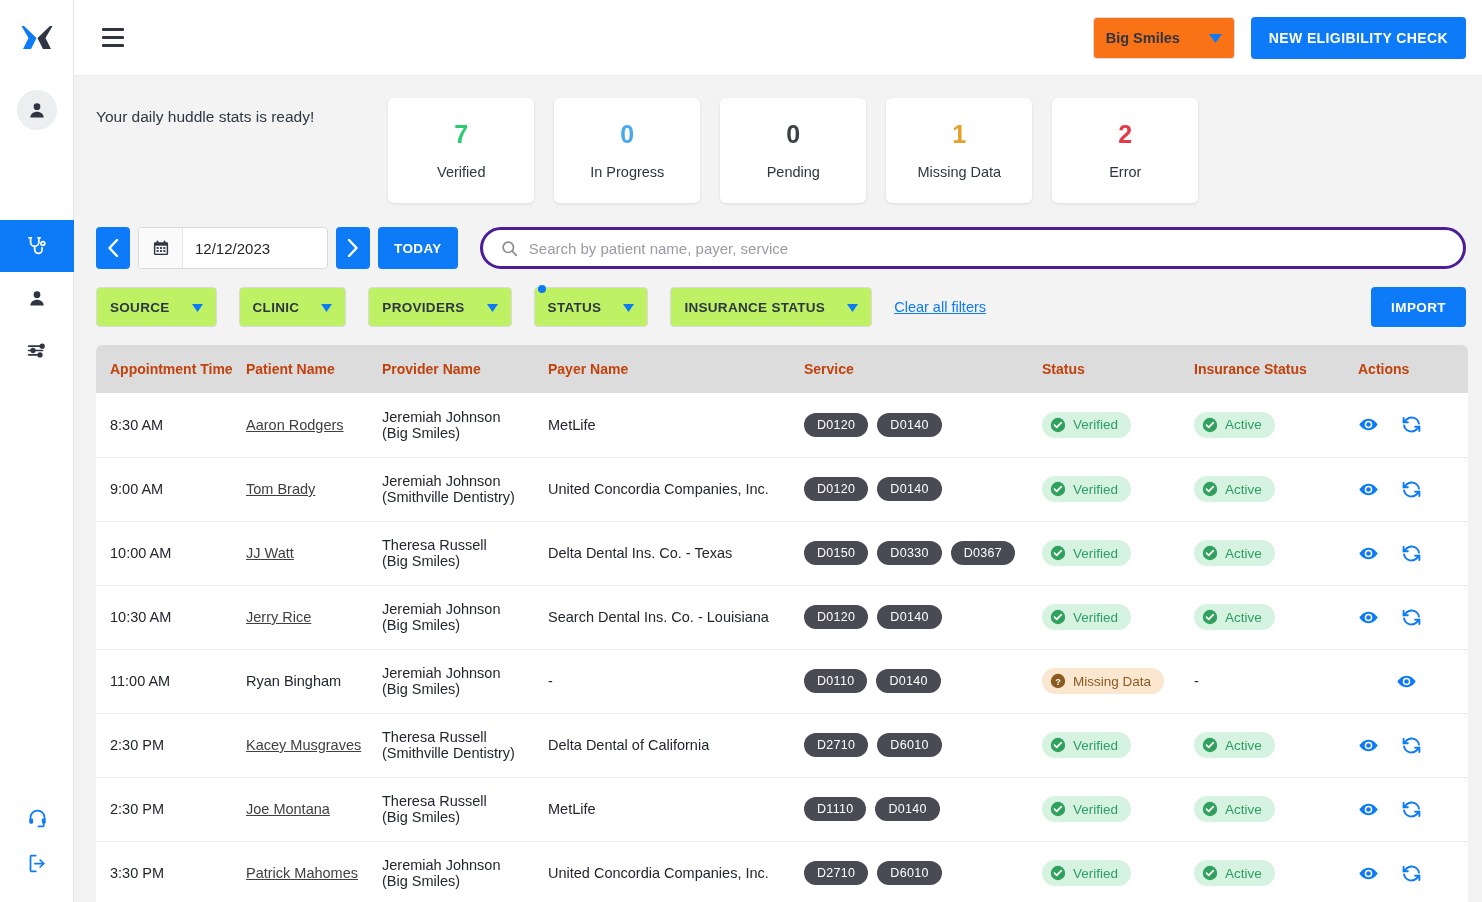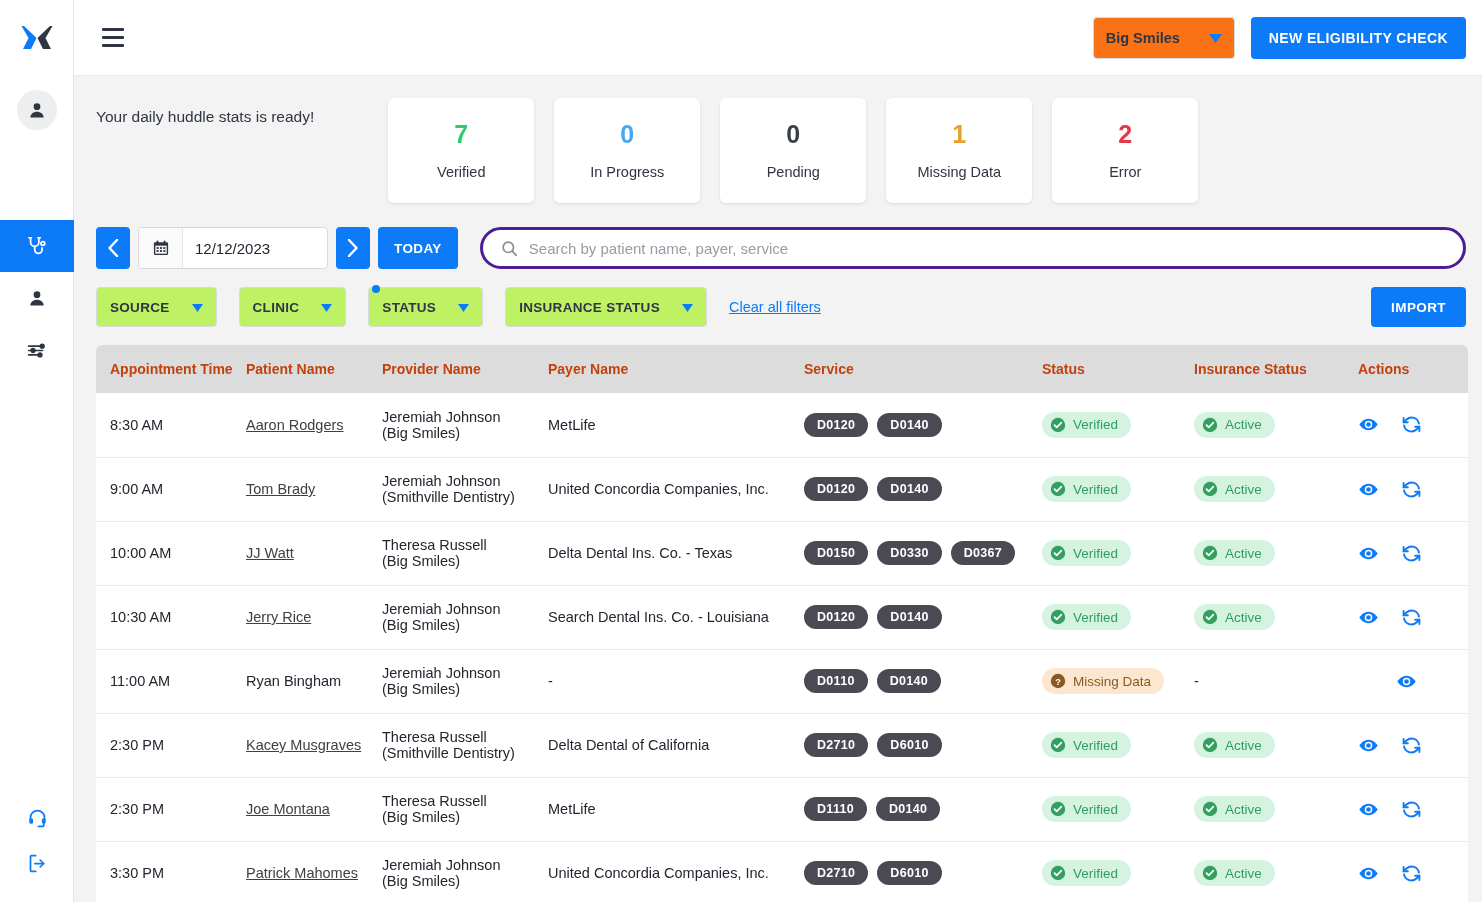--- a/index.html
+++ b/index.html
@@ -141,21 +141,21 @@
   .c-payer  { width: 256px; }
   .c-serv   { width: 238px; }
   .c-status { width: 152px; }
   .c-ins    { width: 164px; }
   .c-act    { width: 110px; }
 
   .patient-link { color: #404040; text-decoration: underline; cursor: pointer; }
   .prov-line2 { display: block; }
   .code-row { display: flex; gap: 9px; }
   .code-pill {
-    background: #4a4a55; color: #fff; font-size: 12.5px; font-weight: 700;
+    background: #4a4a55; color: #fff; font-size: 12.5px; font-weight: 400;
     border-radius: 12px; padding: 5px 13px; letter-spacing: .3px;
   }
   .badge {
     display: inline-flex; align-items: center; gap: 7px; border-radius: 13px;
     padding: 5px 13px 5px 8px; font-size: 13.5px;
   }
   .badge.green { background: #d5f3e0; color: #2e9e62; }
   .badge.amber { background: #fbe6cf; color: #8a5a21; }
   .ic-circle { width: 16px; height: 16px; flex: 0 0 16px; }
   .actions { display: flex; align-items: center; gap: 22px; }
@@ -327,20 +327,28 @@
         <div class="filter-pill">
           <span>SOURCE</span>
           <span class="caret">
             <svg width="11" height="8" viewBox="0 0 11 8">
                 <path d="M0 0h11L5.5 8z" fill="#0d7bf7"></path>
               </svg>
           </span>
         </div>
         <div class="filter-pill">
           <span>CLINIC</span>
+          <span class="caret">
+            <svg width="11" height="8" viewBox="0 0 11 8">
+                <path d="M0 0h11L5.5 8z" fill="#0d7bf7"></path>
+              </svg>
+          </span>
+        </div>
+        <div class="filter-pill">
+          <span>PROVIDERS</span>
           <span class="caret">
             <svg width="11" height="8" viewBox="0 0 11 8">
                 <path d="M0 0h11L5.5 8z" fill="#0d7bf7"></path>
               </svg>
           </span>
         </div>
         <div class="filter-pill">
           <span class="dot-badge"></span>
           <span>STATUS</span>
           <span class="caret">

